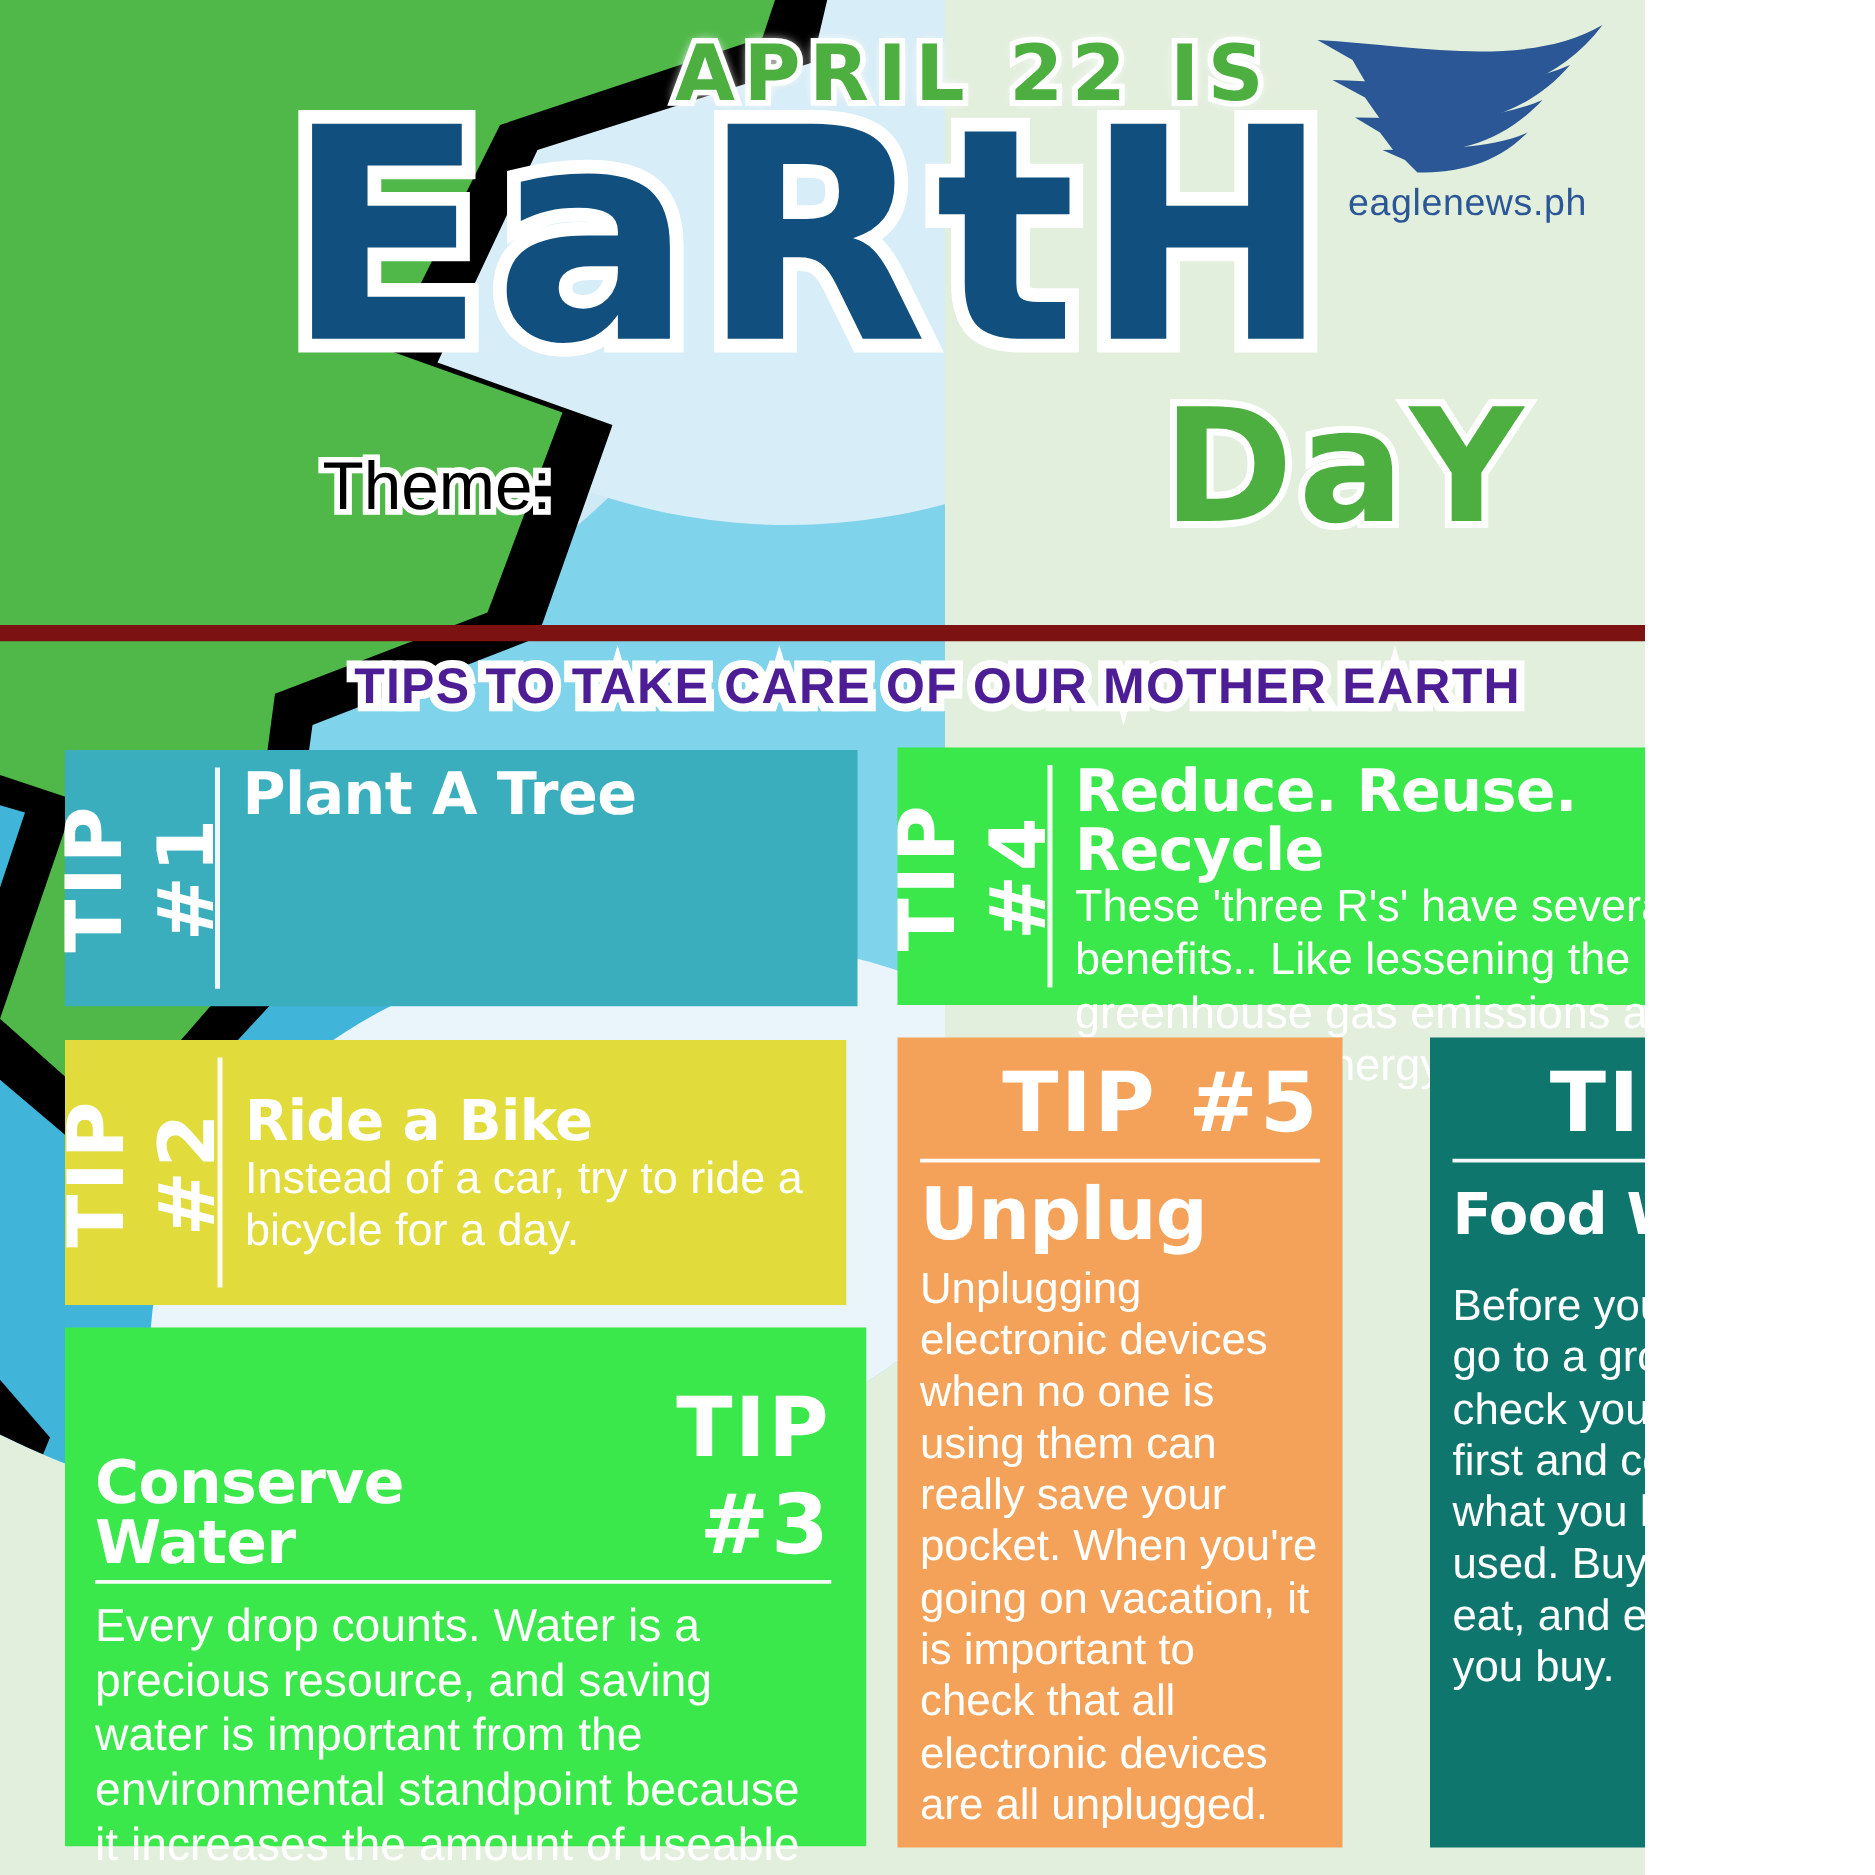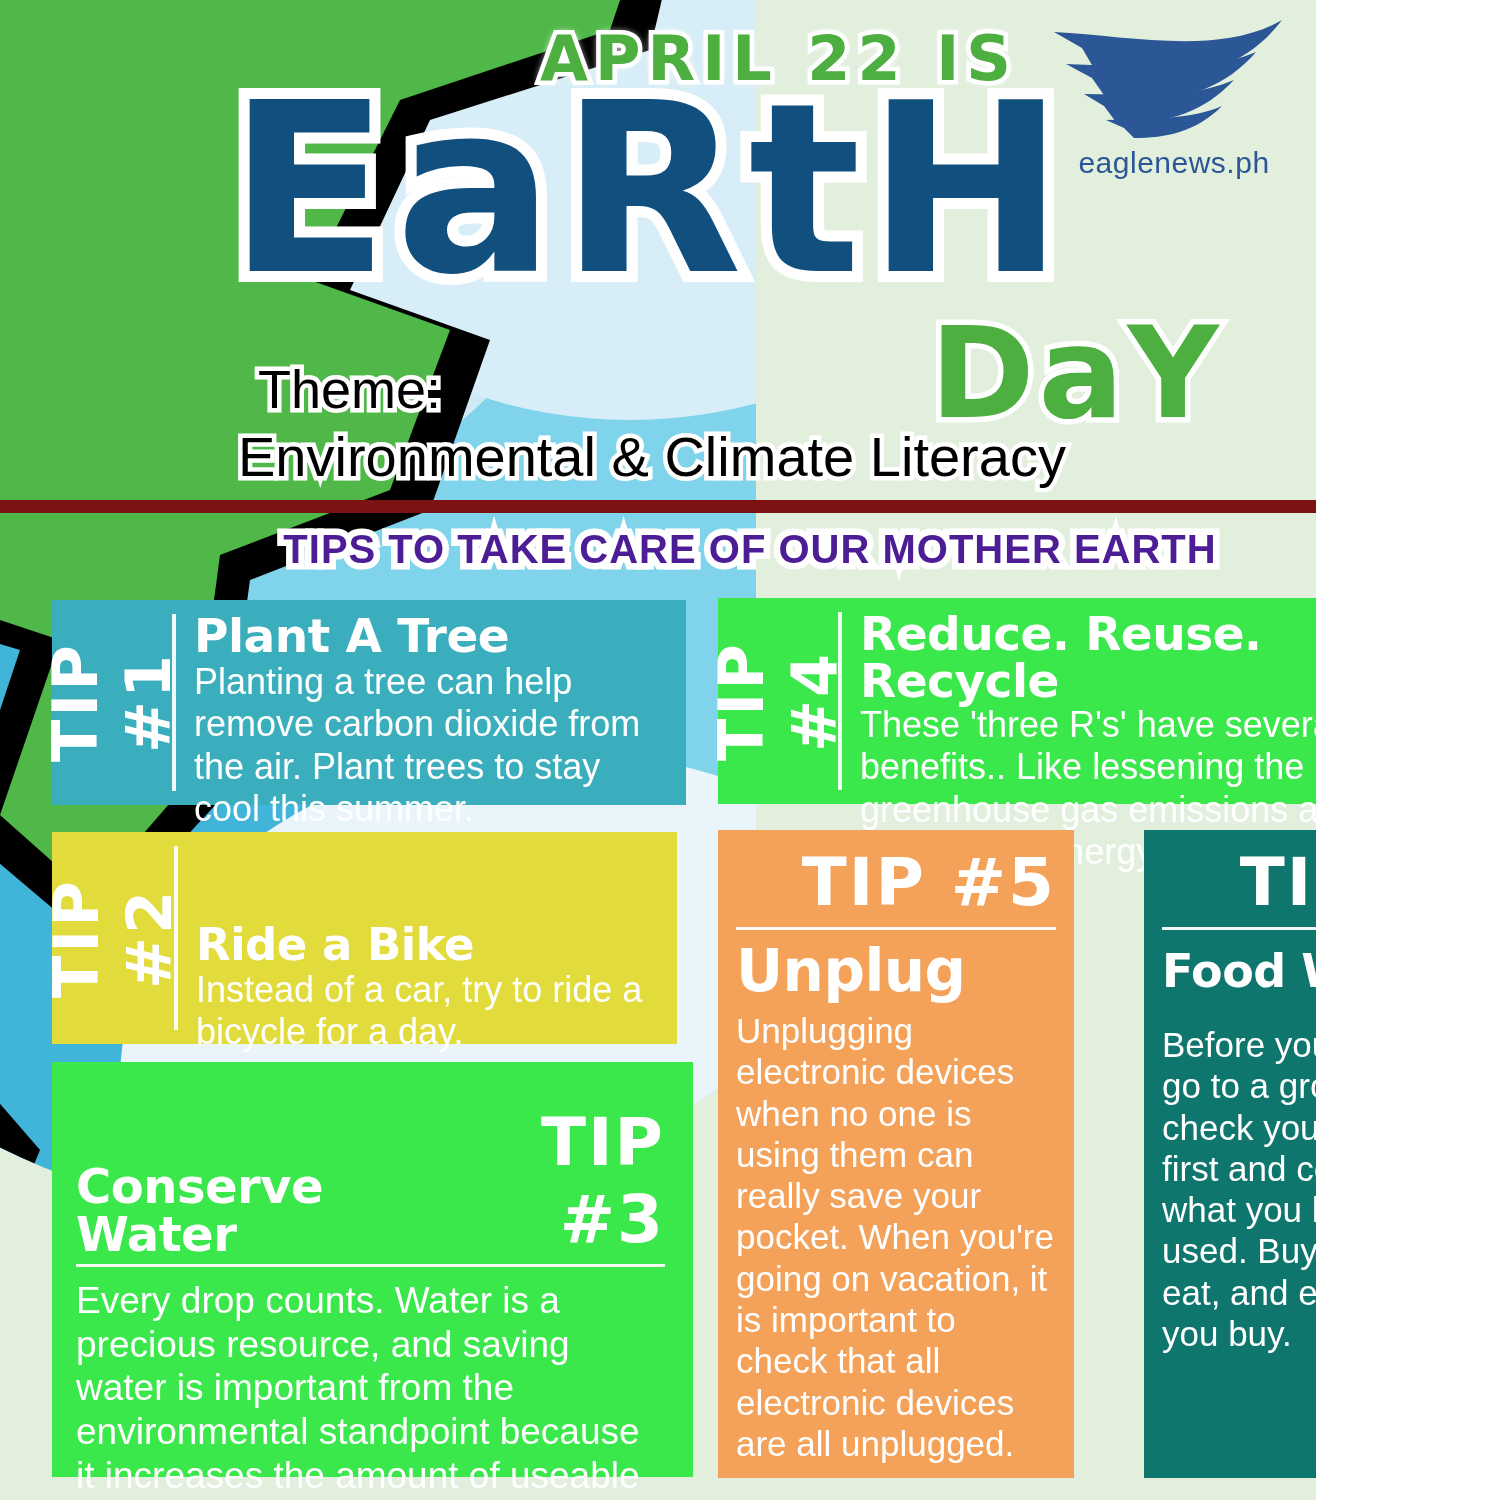--- a/index.html
+++ b/index.html
@@ -208,21 +208,21 @@
 
   
   #card1 { left: 52px; top: 600px; width: 634px; height: 205px; background: #3BAEBE; }
   #card1 .side-num { width: 120px; font-size: 62px; }
   #card1 .ttl { font-size: 47px; margin-bottom: 2px; }
   #card1 .body { font-size: 36px; }
 
   #card2 { left: 52px; top: 832px; width: 625px; height: 212px; background: #E2DB3C; }
   #card2 .side-num { width: 122px; font-size: 62px; }
   #card2 .side-body { padding-top: 42px; }
-  #card2 .ttl { font-size: 45px; margin-bottom: 2px; margin-top: 48px; }
+  #card2 .ttl { font-size: 45px; margin-bottom: 2px; }
   #card2 .body { font-size: 36px; }
 
   #card3 {
     left: 52px; top: 1062px; width: 641px; height: 415px;
     background: #3BE84B; padding: 42px 28px 10px 24px;
   }
   #card3 .row3 { display: flex; align-items: flex-end; justify-content: space-between; }
   #card3 .ttl { font-size: 48px; }
   #card3 .top-num { font-size: 66px; }
   #card3 .body { font-size: 37px; }
@@ -286,21 +286,20 @@
       </g>
     </svg>
   </div>
   <div class="bg-right"></div>
 
   <div class="header">
     <div class="april-line">APRiL 22 iS</div>
     <div class="earth-word">EaRtH</div>
     <div class="day-word">DaY</div>
     <div class="theme-label">Theme:</div>
-    <div class="theme-text">Environmental &amp; Climate Literacy</div>
   </div>
 
   <div class="logo">
     <svg viewBox="0 0 240 130" aria-hidden="true">
       <g fill="#2C5796">
         <path d="M4 18 C 80 22, 170 42, 232 6 C 190 62, 120 74, 46 58 L 32 34 Z"></path>
         <path d="M16 50 C 86 52, 150 62, 206 38 C 170 80, 118 92, 56 84 L 42 64 Z"></path>
         <path d="M34 80 C 92 80, 136 86, 184 66 C 150 102, 112 110, 66 108 L 54 92 Z"></path>
         <path d="M56 106 C 104 104, 140 106, 172 92 C 146 118, 116 124, 84 124 L 74 114 Z"></path>
       </g>
@@ -313,21 +312,20 @@
     <span class="banner-text">TIPS TO TAKE CARE  OF OUR MOTHER EARTH</span>
   </div>
 
   <div class="cards">
 
     <div class="card side" id="card1">
       <div class="side-num">TIP #1</div>
       <div class="vrule"></div>
       <div class="side-body">
         <div class="ttl">Plant A Tree</div>
-        <div class="body">Planting a tree can help remove carbon dioxide  from the air. Plant trees to stay cool this summer.</div>
       </div>
     </div>
 
     <div class="card side" id="card2">
       <div class="side-num">TIP #2</div>
       <div class="vrule"></div>
       <div class="side-body">
         <div class="ttl">Ride a Bike</div>
         <div class="body">Instead of a car, try to ride a bicycle for a day.</div>
       </div>

